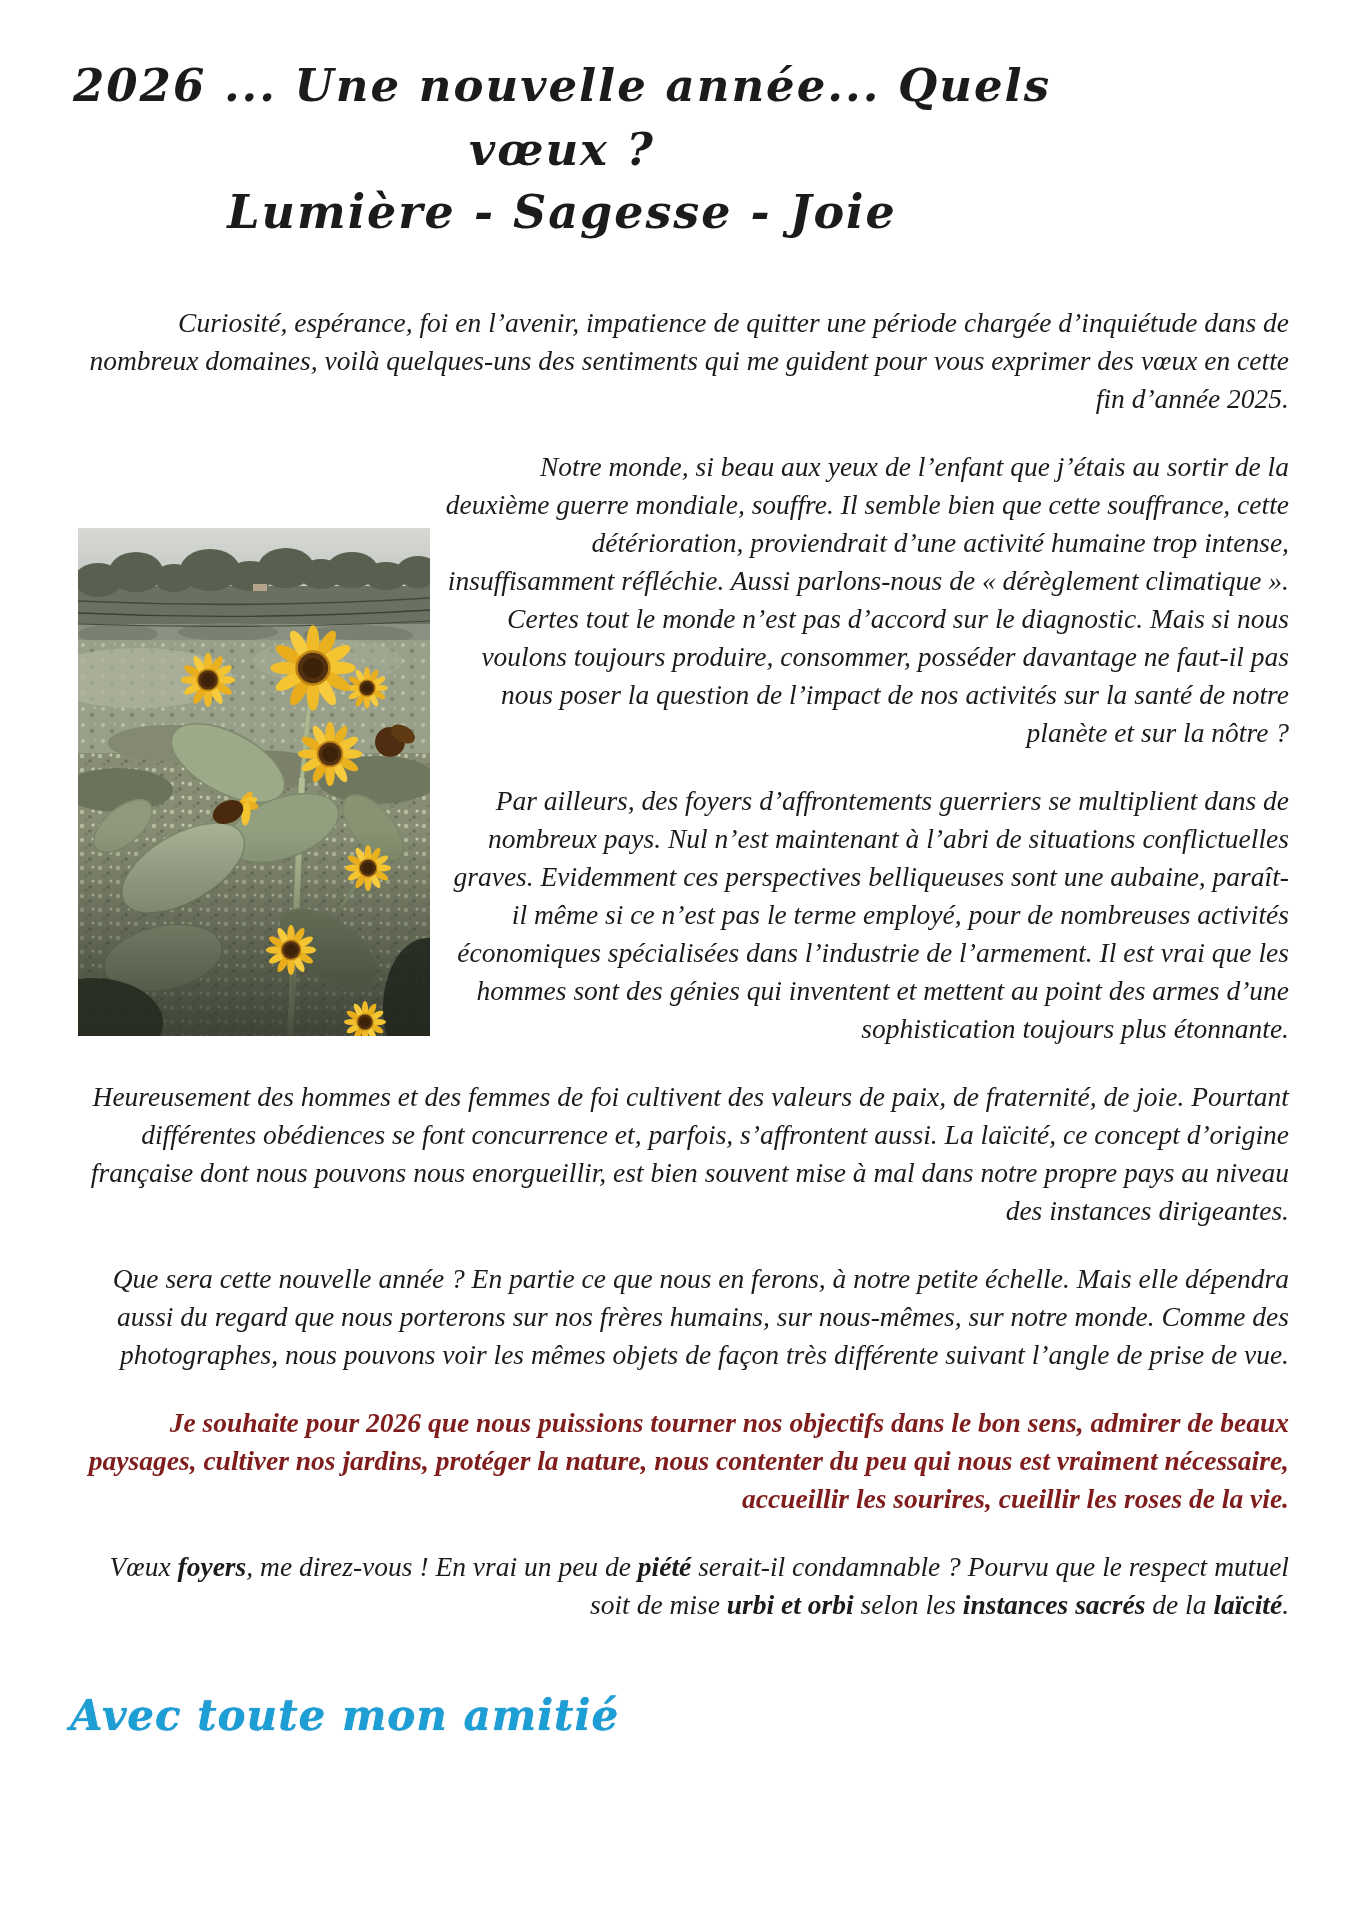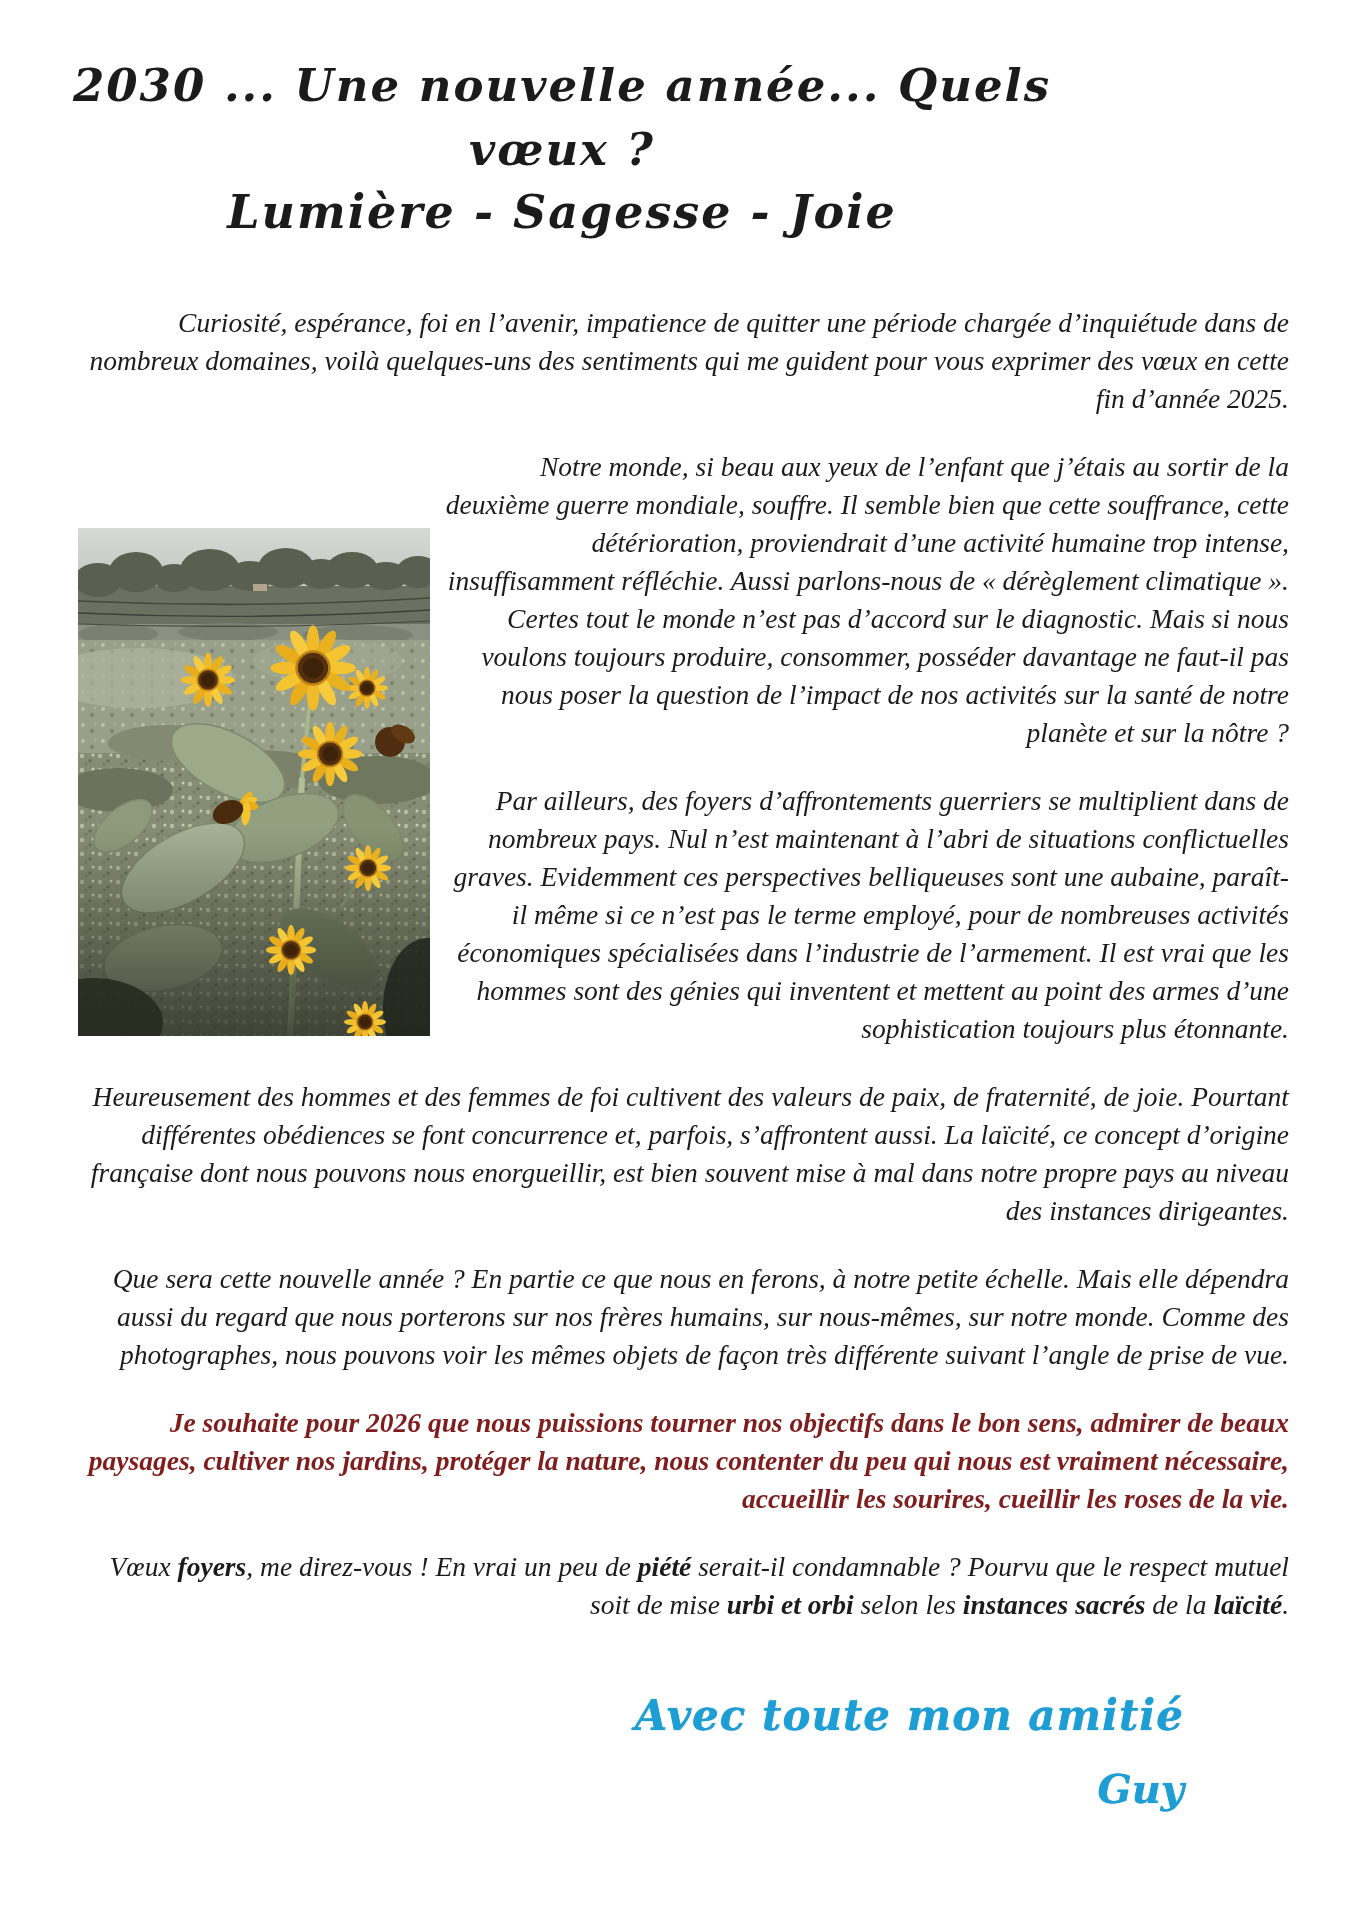--- a/index.html
+++ b/index.html
@@ -29,37 +29,37 @@
   .photo{
     float:left;
     width:352px;height:508px;
     margin:80px 12px 8px 8px;
     display:block;
   }
   .photo svg{display:block;width:100%;height:100%;}
   .blue-para{color:#7f1d1d;font-weight:700;}
   .b{font-weight:700;}
   .signature{
-    text-align:right;
+    text-align:left;
     margin:66px 105px 0 0;
     font-family:"DejaVu Serif",serif;
     font-weight:700;
     font-style:italic;
     color:#1d9fd6;
   }
   .sig-line1{font-size:42px;line-height:52px;letter-spacing:1px;text-shadow:0 0 1px #0d7ab0;}
   .sig-line2{font-size:40px;line-height:50px;margin-top:22px;text-shadow:0 0 1px #0d7ab0;}
 </style>
 </head>
 <body>
 
 <div class="page">
 
   <div class="title-block">
-    <div class="title-line1">2030 ... Une nouvelle année... Quels vœux ?</div>
+    <div class="title-line1">2026 ... Une nouvelle année... Quels vœux ?</div>
     <div class="title-line2">Lumière - Sagesse - Joie</div>
   </div>
 
   <p>
     <span>Curiosité, espérance, foi en l’avenir, impatience de quitter une période chargée d’inquiétude dans de nombreux domaines, voilà quelques-uns des sentiments qui me guident pour vous exprimer des vœux en cette fin d’année 2025.</span>
   </p>
 
   <p>
     <span class="photo">
       <svg viewBox="0 0 352 508" preserveAspectRatio="none" aria-hidden="true">
@@ -195,16 +195,15 @@
     <span>Je souhaite pour 2026 que nous puissions tourner nos objectifs dans le bon sens, admirer de beaux paysages, cultiver nos jardins, protéger la nature, nous contenter du peu qui nous est vraiment nécessaire, accueillir les sourires, cueillir les roses de la vie.</span>
   </p>
 
   <p>
     <span>Vœux </span><span class="b">foyers</span><span>, me direz-vous ! En vrai un peu de </span><span class="b">piété</span><span> serait-il condamnable ? Pourvu que le respect mutuel soit de mise </span><span class="b">urbi et orbi</span><span> selon les </span><span class="b">instances sacrés</span><span> de la </span><span class="b">laïcité</span><span>.</span>
   </p>
 
 
   <div class="signature">
     <div class="sig-line1">Avec toute mon amitié</div>
-    <div class="sig-line2">Guy</div>
   </div>
 
 </div>
 
 </body></html>

